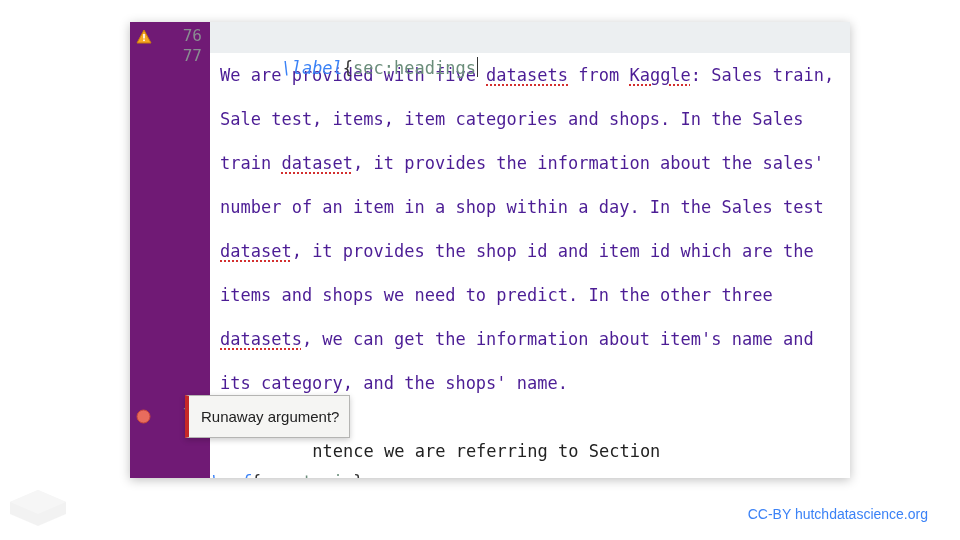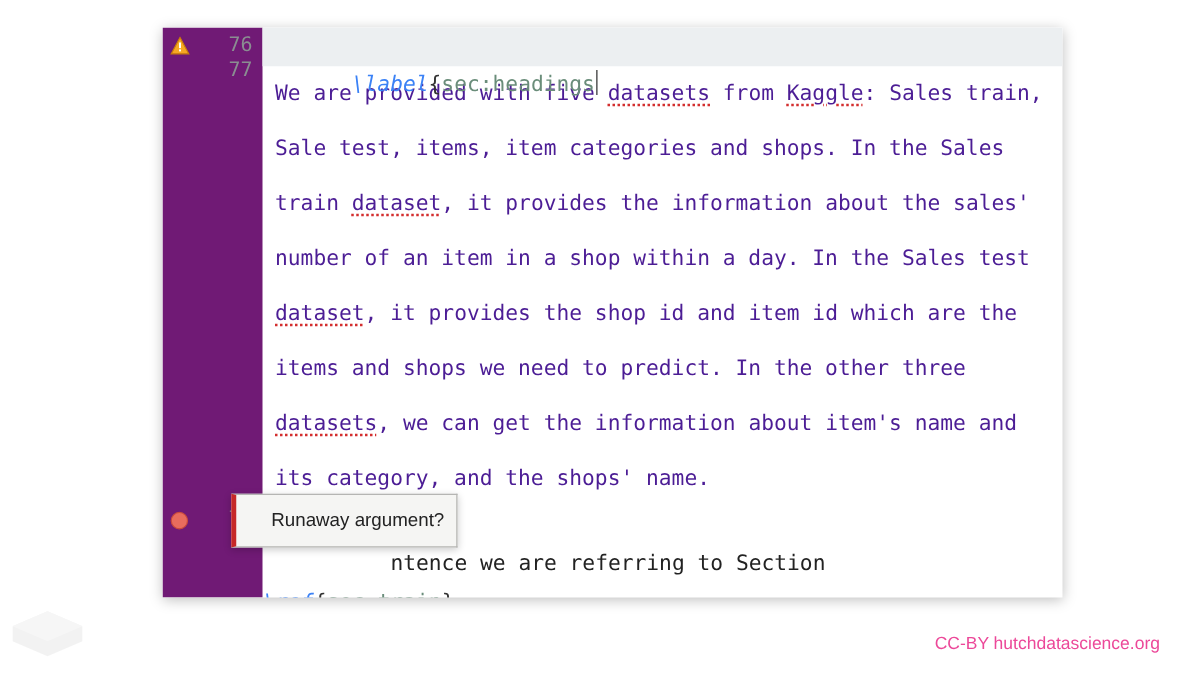--- a/index.html
+++ b/index.html
@@ -88,35 +88,35 @@
   .tooltip {
     position: absolute;
     bottom: 40px;
     left: -25px;
     background: #f5f5f3;
     border: 1px solid #b5b5b3;
     box-shadow: 0 2px 6px rgba(0,0,0,0.2);
     font-family: -apple-system, sans-serif;
     font-size: 15px;
     color: #222;
-    padding: 5px 10px 5px 28px;
+    padding: 5px 10px 5px 12px;
     border-left: 4px solid #c62828;
     z-index: 10;
   }
   .ref-pre { color: #5f7d8c; }
   .line78-row {
     position: relative;
     height: 31px;
   }
   .credit {
     position: absolute;
     bottom: 18px;
     right: 32px;
     font-size: 14px;
-    color: #ec4899;
+    color: #3b82f6;
   }
   .corner-logo {
     position: absolute;
     left: 10px;
     bottom: 8px;
     opacity: 0.12;
   }
   .tri-icon svg { display: block; }
   .dot-icon svg { display: block; }
   .para {

